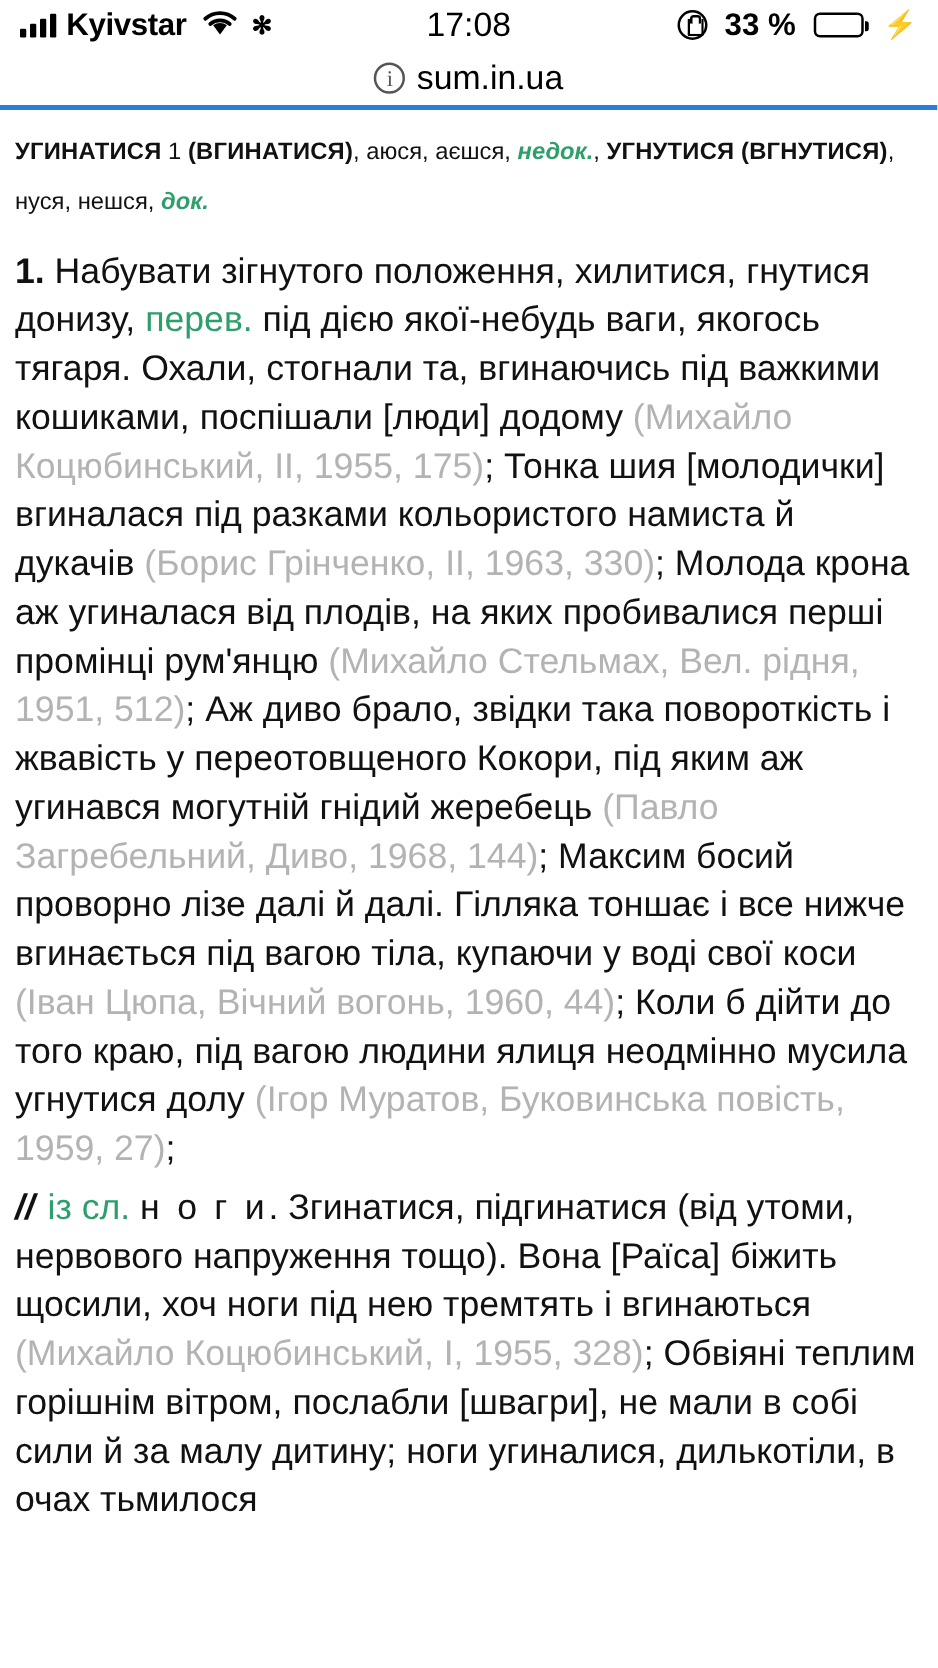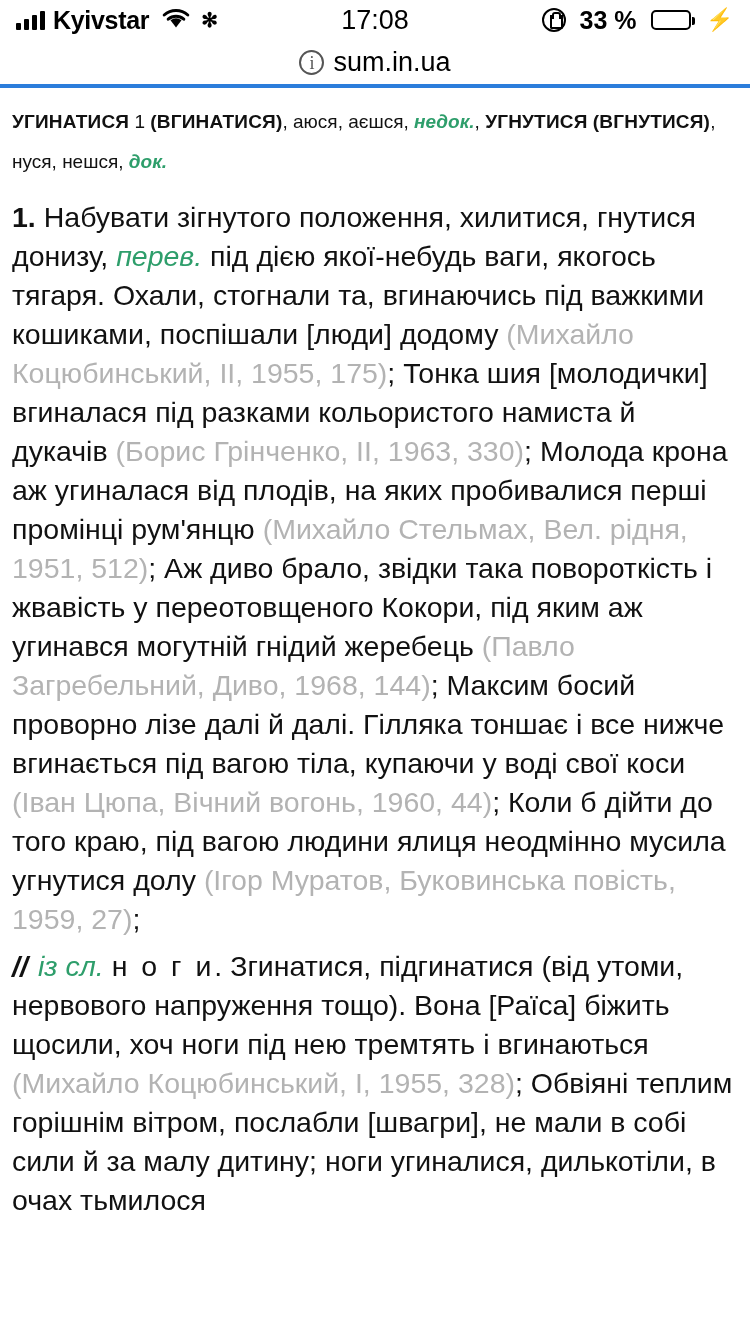--- a/index.html
+++ b/index.html
@@ -146,21 +146,21 @@
     line-height: 39px;
     color: #111;
   }
   .entry-head {
     font-size: 19px;
     line-height: 40px;
     margin-bottom: 16px;
   }
   .hw { font-weight: bold; letter-spacing: 0.2px; }
   .it-green { color: #2e9e6b; font-style: italic; font-weight: bold; }
-  .green-i { color: #2e9e6b; font-style: italic; }
+  .green-i { color: #2e9e6b; }
   .sense { margin-bottom: 8px; }
   .num { font-weight: bold; }
   .cite { color: #b3b3b3; }
   .subsense-mark {
     font-weight: bold;
     font-style: italic;
     display: inline-block;
     width: 26px;
   }
   .sp { letter-spacing: 3px; text-align: right; }

